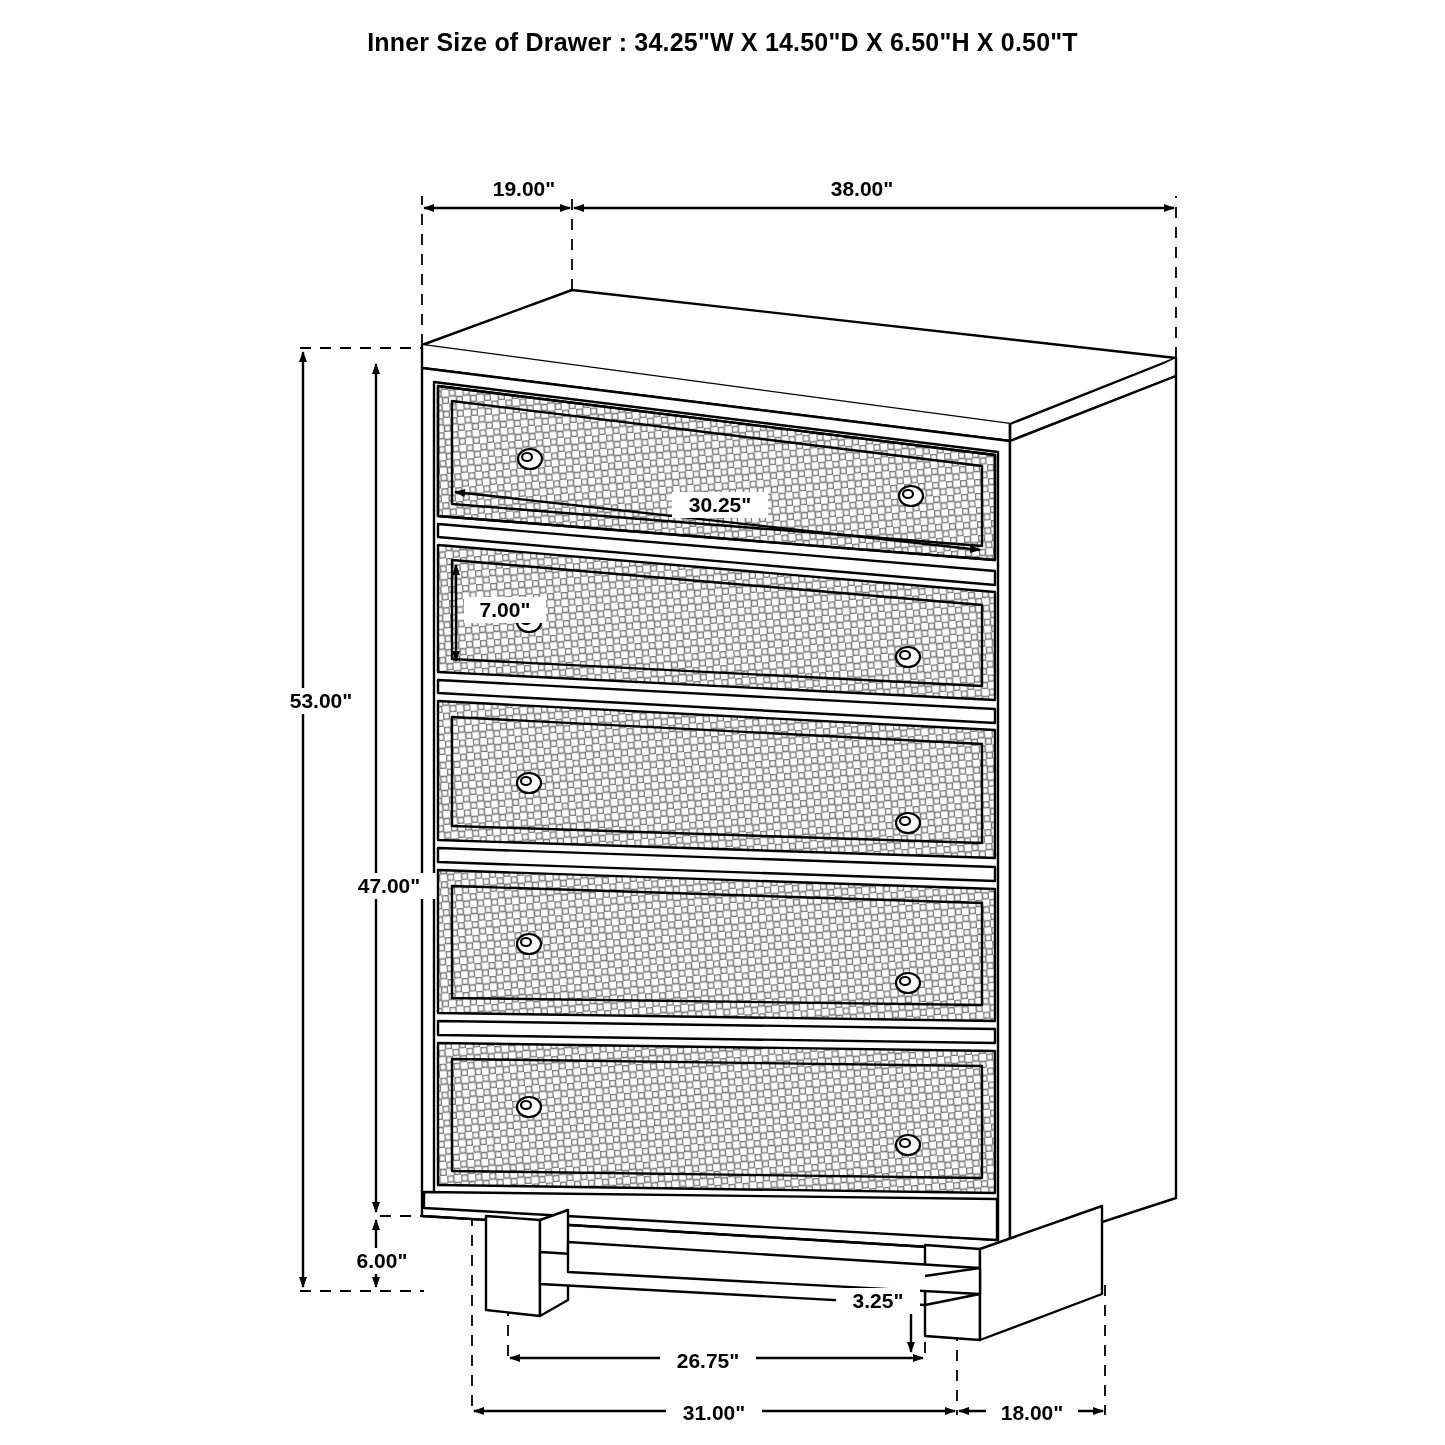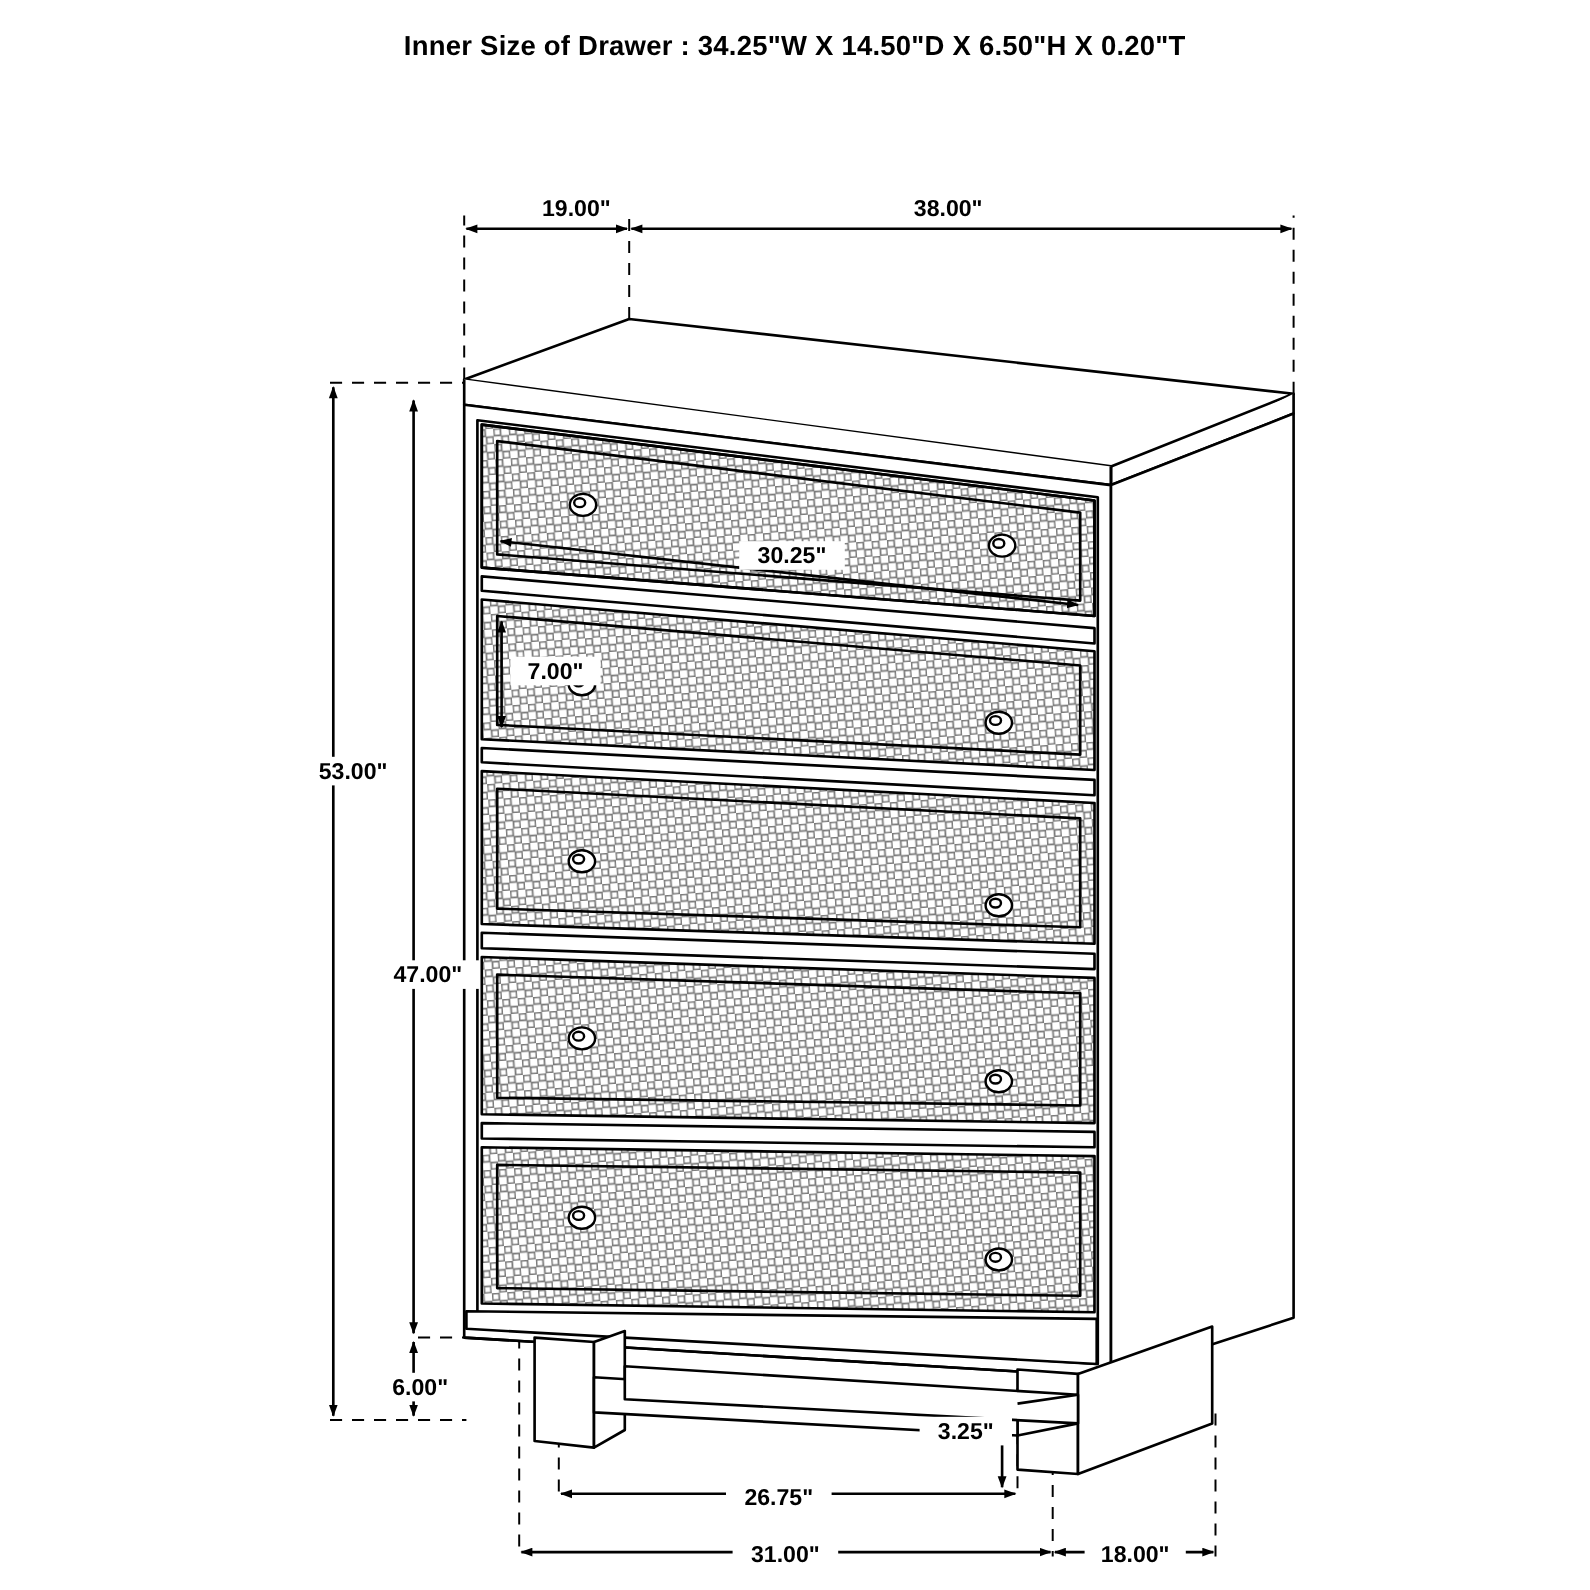--- a/index.html
+++ b/index.html
@@ -41,21 +41,21 @@
     font-size: 21px;
     font-weight: bold;
     fill: #000;
   }
 </style>
 </head>
 <body>
 
 <div id="diagram-root">
 
-  <div class="title">Inner Size of Drawer  : 34.25"W X 14.50"D X 6.50"H X 0.20"T</div>
+  <div class="title">Inner Size of Drawer  : 34.25"W X 14.50"D X 6.50"H X 0.50"T</div>
 
   <svg class="canvas" viewBox="0 0 1445 1445">
     <defs>
       <marker id="arrEnd" markerWidth="12" markerHeight="12" refX="10" refY="4" orient="auto" markerUnits="userSpaceOnUse">
         <path d="M0,0 L11,4 L0,8 z" fill="#000"></path>
       </marker>
       <marker id="arrStart" markerWidth="12" markerHeight="12" refX="1" refY="4" orient="auto" markerUnits="userSpaceOnUse">
         <path d="M11,0 L0,4 L11,8 z" fill="#000"></path>
       </marker>
       <pattern id="weave" width="14" height="14" patternUnits="userSpaceOnUse" patternTransform="rotate(-4)">

